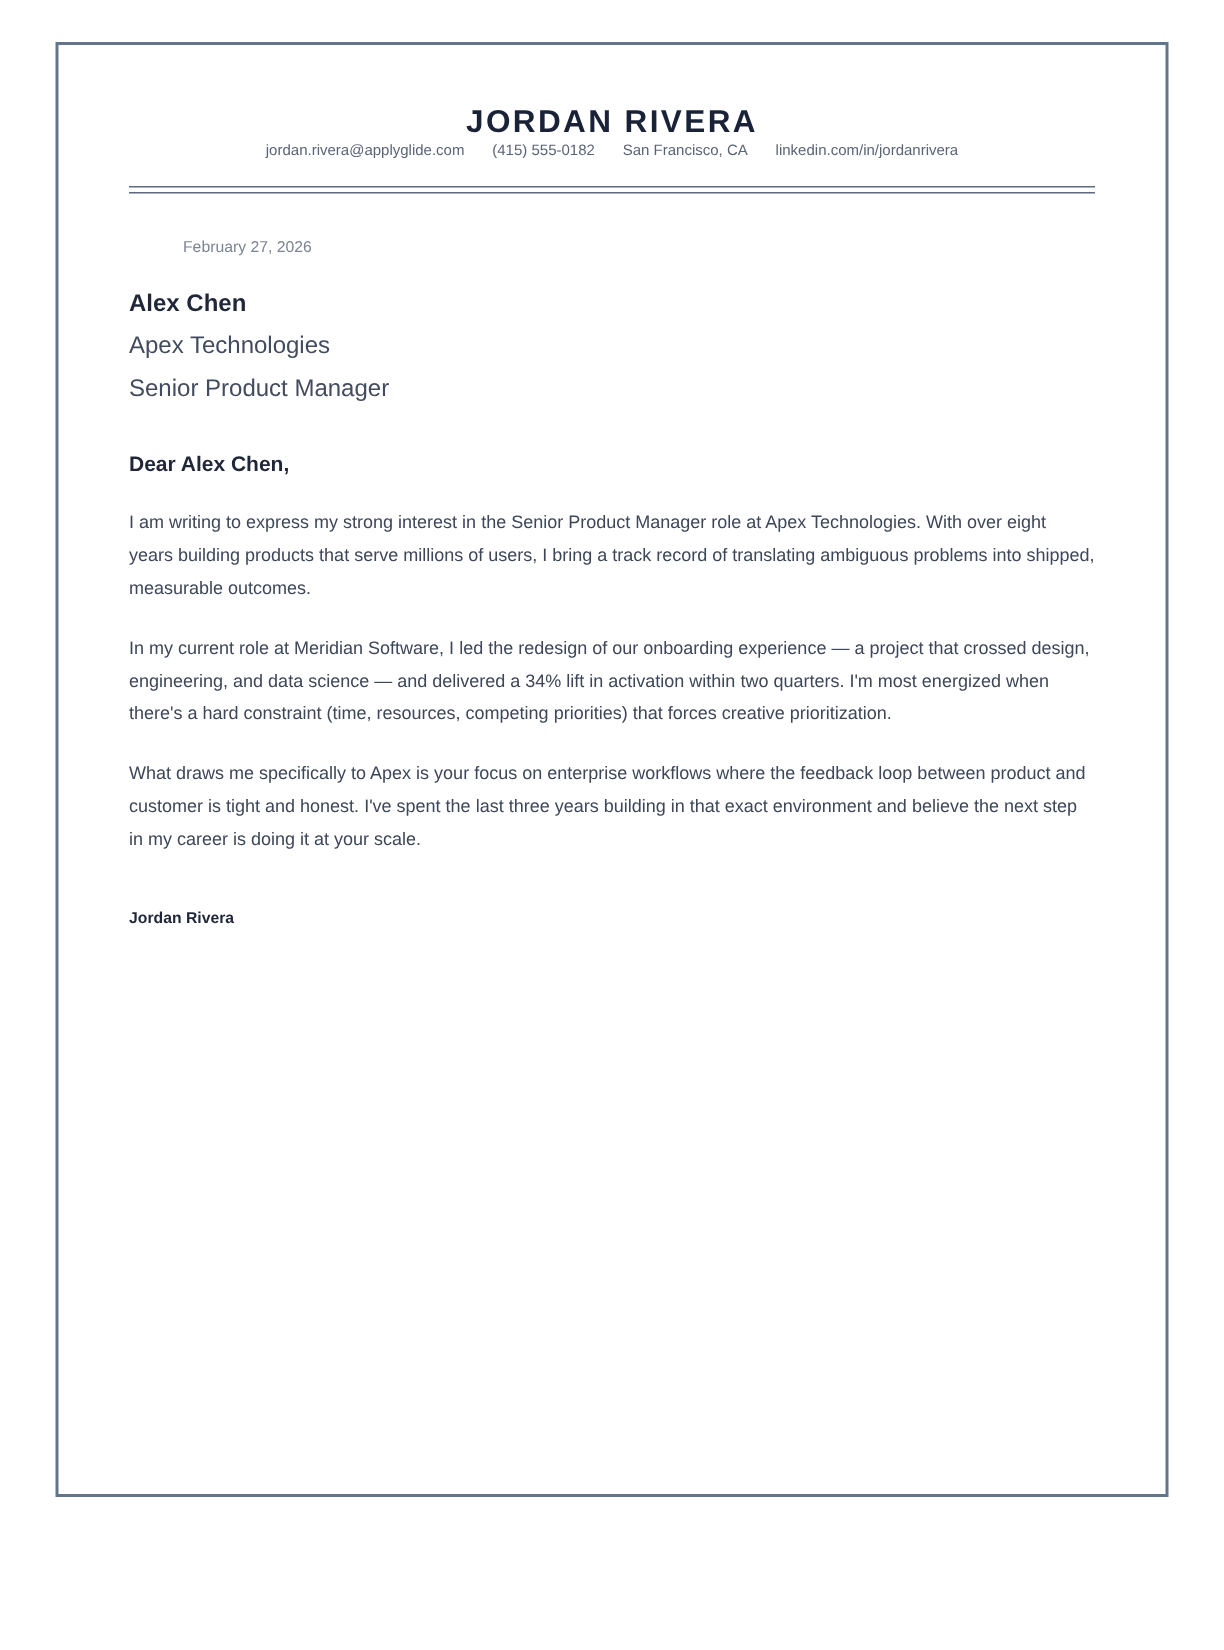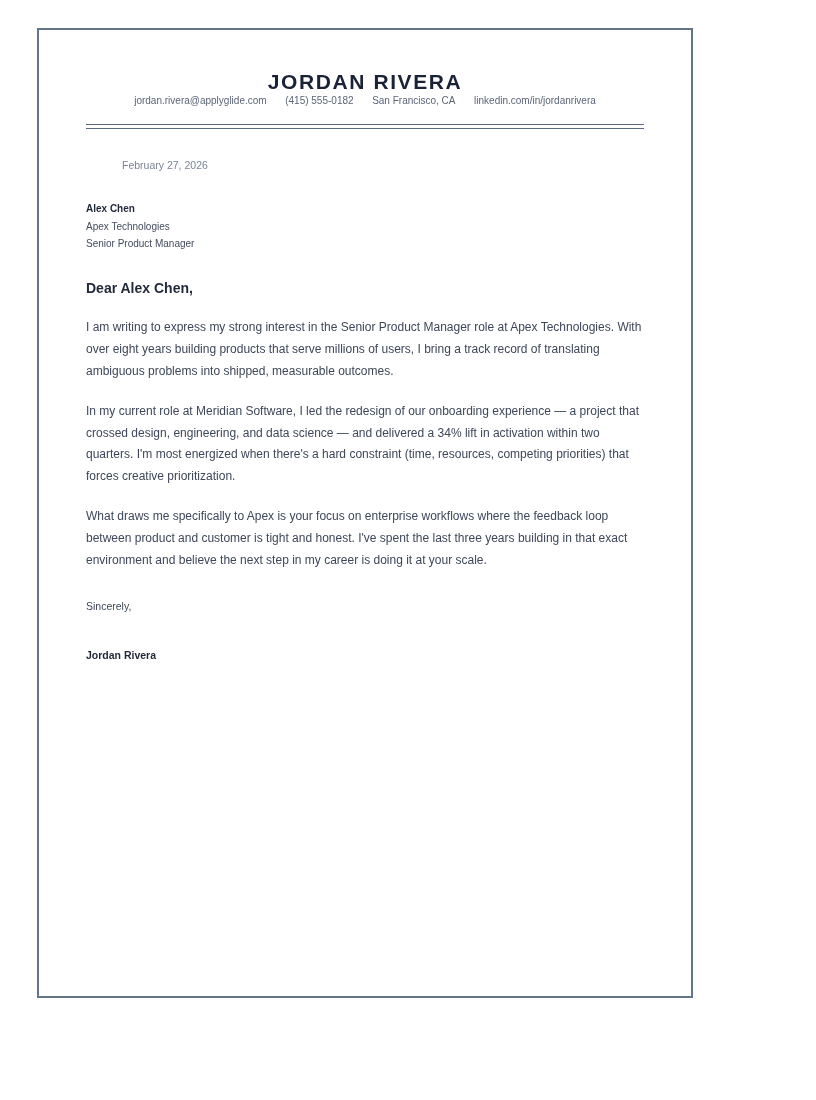--- a/index.html
+++ b/index.html
@@ -11,21 +11,21 @@
     width: 816px;
     height: 1100px;
     font-family: "Liberation Sans", sans-serif;
     -webkit-font-smoothing: antialiased;
   }
 
   .page {
     position: absolute;
     left: 37px;
     top: 28px;
-    width: 656px;
+    width: 742px;
     height: 970px;
     background: #ffffff;
     border: 2px solid #64748b;
     box-sizing: border-box;
   }
 
   .sheet {
     padding: 0 47px;
     box-sizing: border-box;
   }
@@ -69,22 +69,22 @@
   
   .letter-date {
     margin-top: 29px;
     font-size: 10.5px;
     color: #7b8494;
     line-height: 1.4;
     padding-left: 36px;
   }
 
   .recipient {
-    margin-top: 27px;
-    font-size: 10px;
+    margin-top: 16px;
+    font-size: 16px;
     color: #434c5e;
     line-height: 1.78;
   }
   .recipient-name {
     font-weight: bold;
     color: #1f2738;
   }
 
   .salutation {
     margin-top: 25px;
@@ -144,17 +144,16 @@
       <div>Apex Technologies</div>
       <div>Senior Product Manager</div>
     </div>
 
     <div class="salutation">Dear Alex Chen,</div>
 
     <p class="para">I am writing to express my strong interest in the Senior Product Manager role at Apex Technologies. With over eight years building products that serve millions of users, I bring a track record of translating ambiguous problems into shipped, measurable outcomes.</p>
     <p class="para">In my current role at Meridian Software, I led the redesign of our onboarding experience — a project that crossed design, engineering, and data science — and delivered a 34% lift in activation within two quarters. I'm most energized when there's a hard constraint (time, resources, competing priorities) that forces creative prioritization.</p>
     <p class="para">What draws me specifically to Apex is your focus on enterprise workflows where the feedback loop between product and customer is tight and honest. I've spent the last three years building in that exact environment and believe the next step in my career is doing it at your scale.</p>
 
-    <div class="closing">Sincerely,</div>
     <div class="signature">Jordan Rivera</div>
 
   </div>
 </div>
 
 </body></html>

